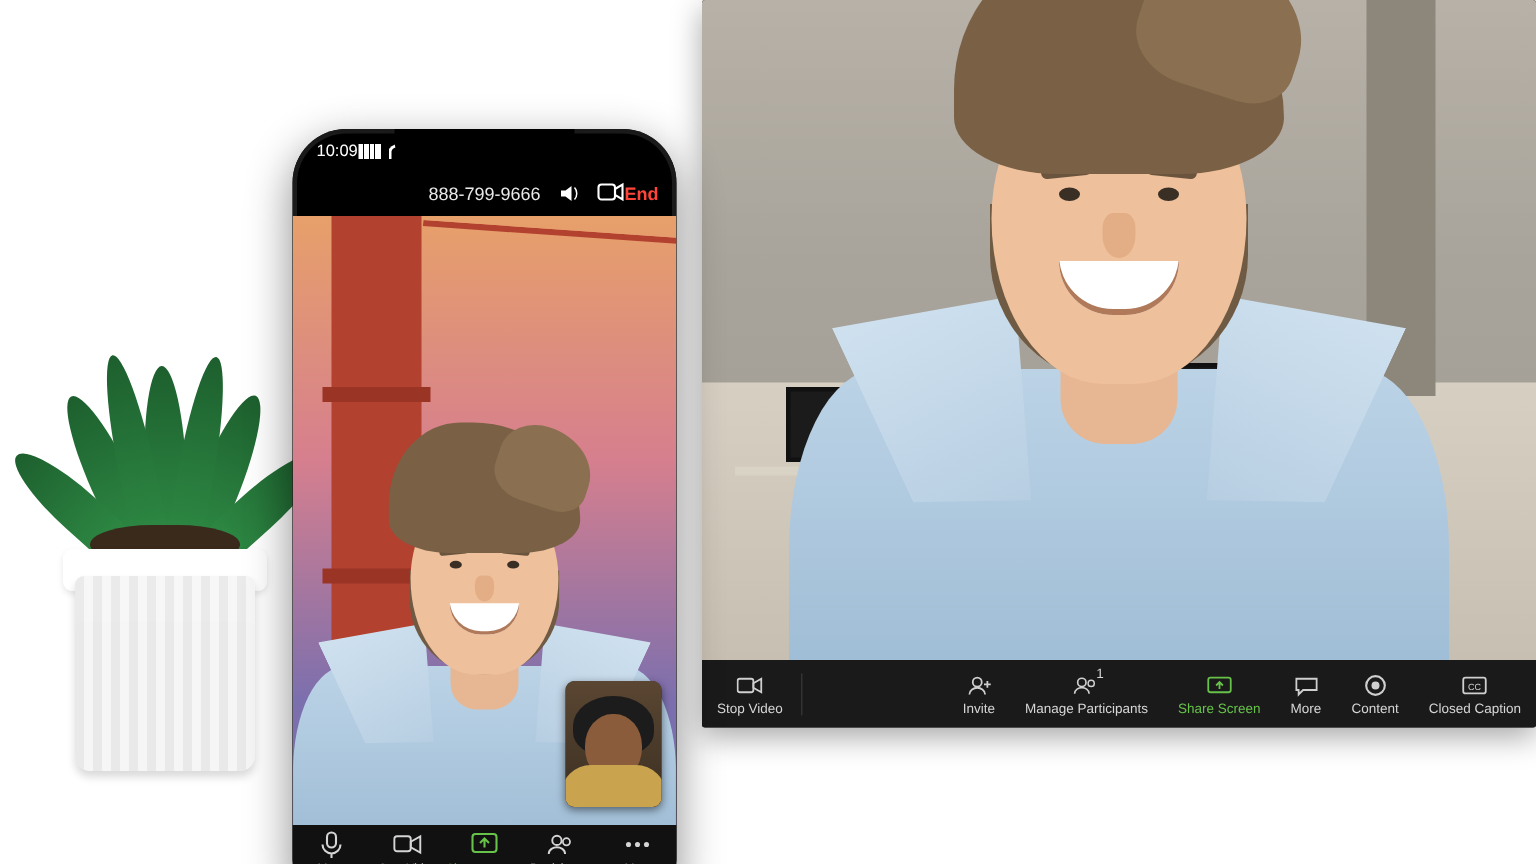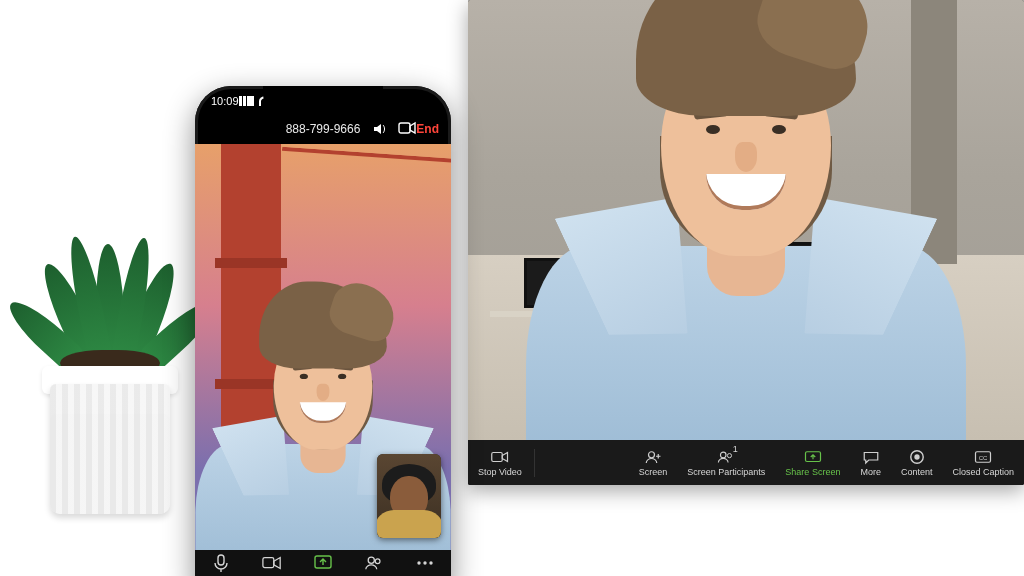--- a/index.html
+++ b/index.html
@@ -151,30 +151,30 @@
         <span class="lbl">Stop Video</span>
       </div>
       <div class="sep"></div>
       <div class="spacer"></div>
       <div class="db">
         <svg viewBox="0 0 24 18">
             <circle cx="10" cy="6" r="4" fill="none" stroke="currentColor" stroke-width="1.6"></circle>
             <path d="M3 17c0-4 4-6 7-6s7 2 7 6" fill="none" stroke="currentColor" stroke-width="1.6"></path>
             <path d="M19 5v6M16 8h6" stroke="currentColor" stroke-width="1.6"></path>
           </svg>
-        <span class="lbl">Screen</span>
+        <span class="lbl">Invite</span>
       </div>
       <div class="db" style="position:relative">
         <svg viewBox="0 0 26 18">
             <circle cx="9" cy="6" r="4" fill="none" stroke="currentColor" stroke-width="1.6"></circle>
             <circle cx="18" cy="7" r="3" fill="none" stroke="currentColor" stroke-width="1.4"></circle>
             <path d="M2 17c0-4 4-6 7-6s7 2 7 6" fill="none" stroke="currentColor" stroke-width="1.6"></path>
           </svg>
         <span class="badge">1</span>
-        <span class="lbl">Screen Participants</span>
+        <span class="lbl">Manage Participants</span>
       </div>
       <div class="db green">
         <svg viewBox="0 0 24 18">
             <rect x="2" y="2" width="20" height="13" rx="2" fill="none" stroke="currentColor" stroke-width="1.6"></rect>
             <path d="M12 12V6M9 9l3-3 3 3" fill="none" stroke="currentColor" stroke-width="1.6"></path>
           </svg>
         <span class="lbl">Share Screen</span>
       </div>
       <div class="db">
         <svg viewBox="0 0 24 18">

